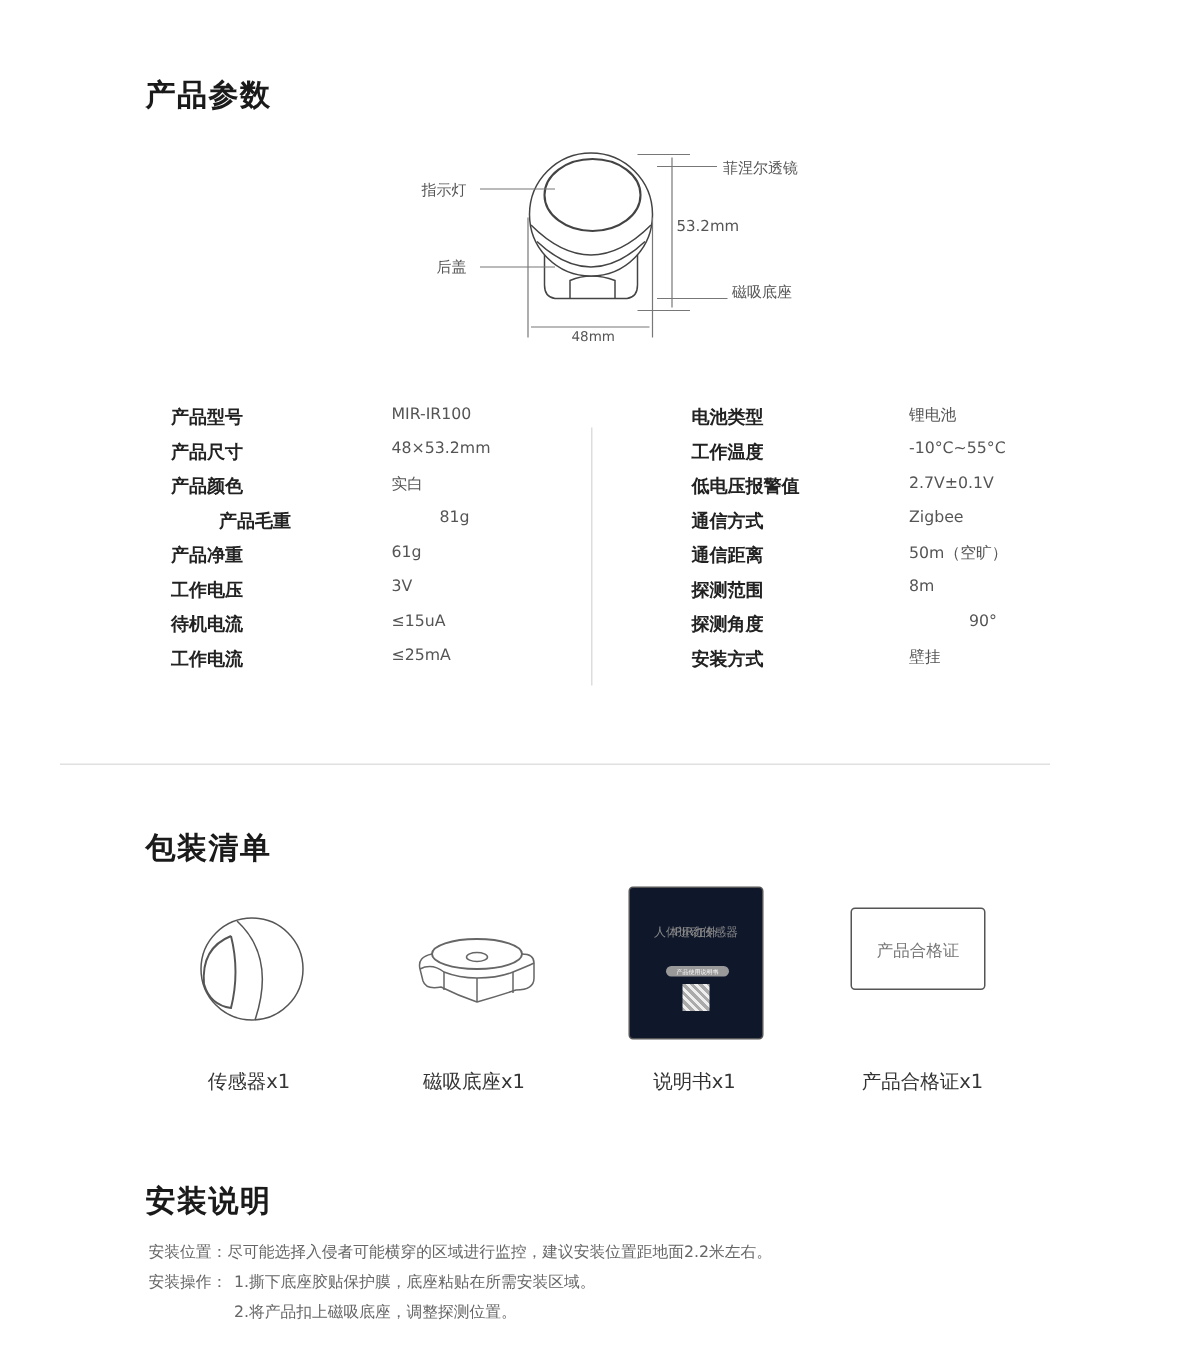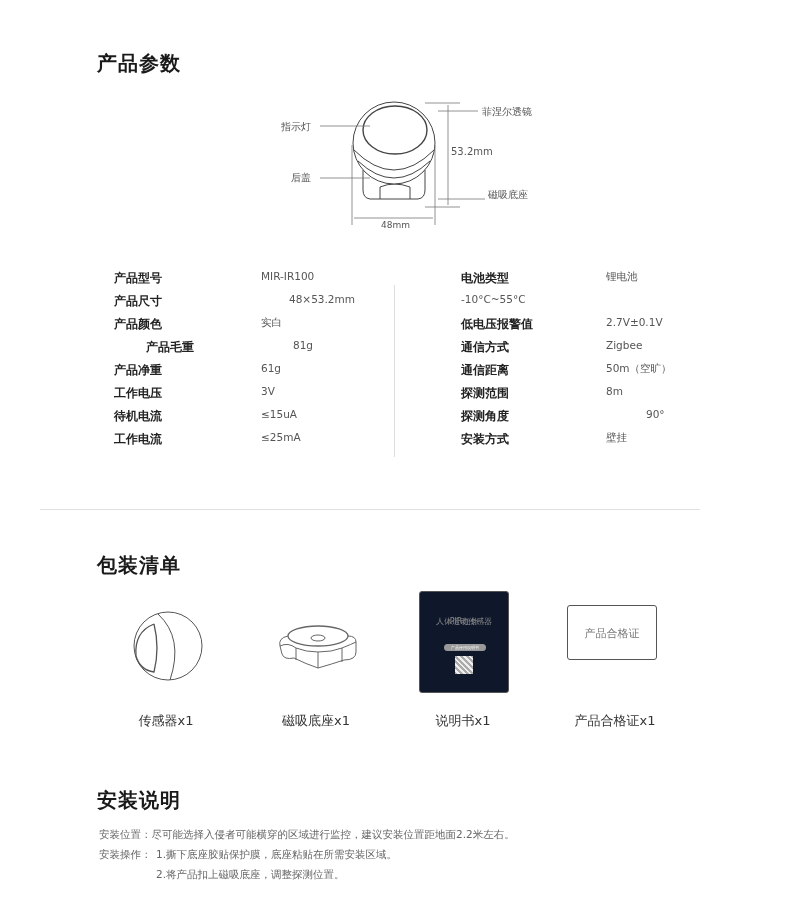--- a/index.html
+++ b/index.html
@@ -51,21 +51,21 @@
 <div class="abs diag-label" style="left:482px;top:105px;">菲涅尔透镜</div>
 <div class="abs diag-label" style="left:488px;top:188px;">磁吸底座</div>
 <div class="abs diag-label" style="left:451px;top:146px;">53.2mm</div>
 <div class="abs diag-label" style="left:381px;top:220px;font-size:9px;">48mm</div>
 
 <div class="abs" style="left:114px;top:270px;">
   <div style="display:flex;height:23px;">
       <span class="spec-label" style="width:147px;">产品型号</span>
       <span class="spec-value">MIR-IR100</span>
     </div>
-  <div style="display:flex;height:23px;gap:28px;">
+  <div style="display:flex;height:23px;">
       <span class="spec-label" style="width:147px;">产品尺寸</span>
       <span class="spec-value">48×53.2mm</span>
     </div>
   <div style="display:flex;height:23px;">
       <span class="spec-label" style="width:147px;">产品颜色</span>
       <span class="spec-value">实白</span>
     </div>
   <div style="display:flex;height:23px;margin-left:32px;">
       <span class="spec-label" style="width:147px;">产品毛重</span>
       <span class="spec-value">81g</span>
@@ -89,20 +89,21 @@
 </div>
 
 <div class="abs" style="left:394px;top:285px;width:1px;height:172px;background:#ddd;"></div>
 
 <div class="abs" style="left:461px;top:270px;">
   <div style="display:flex;height:23px;">
       <span class="spec-label" style="width:145px;">电池类型</span>
       <span class="spec-value">锂电池</span>
     </div>
   <div style="display:flex;height:23px;">
+      <span class="spec-label" style="width:145px;">工作温度</span>
       <span class="spec-value">-10°C~55°C</span>
     </div>
   <div style="display:flex;height:23px;">
       <span class="spec-label" style="width:145px;">低电压报警值</span>
       <span class="spec-value">2.7V±0.1V</span>
     </div>
   <div style="display:flex;height:23px;">
       <span class="spec-label" style="width:145px;">通信方式</span>
       <span class="spec-value">Zigbee</span>
     </div>

